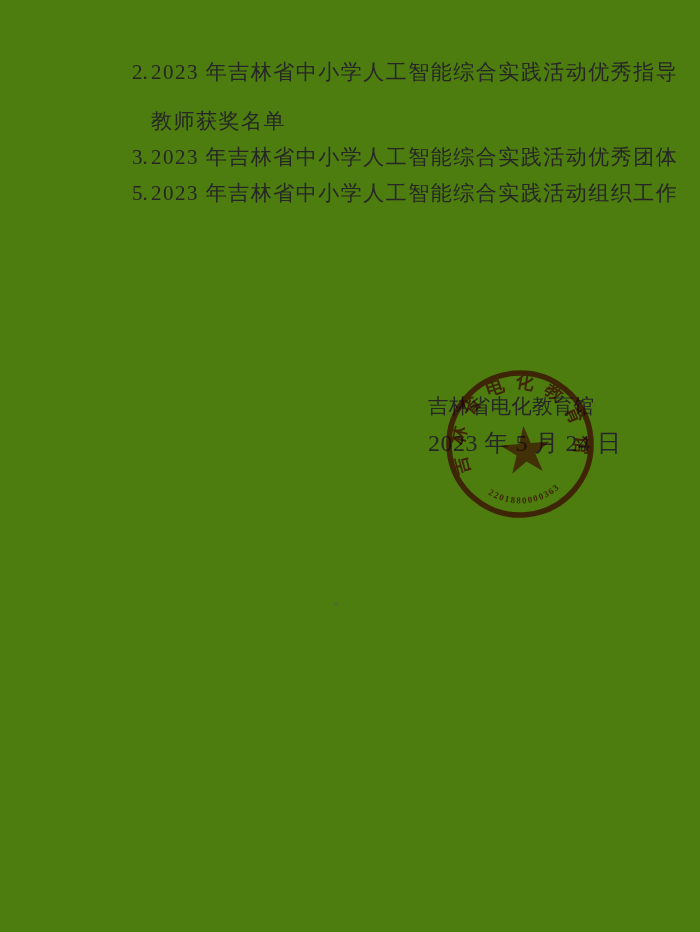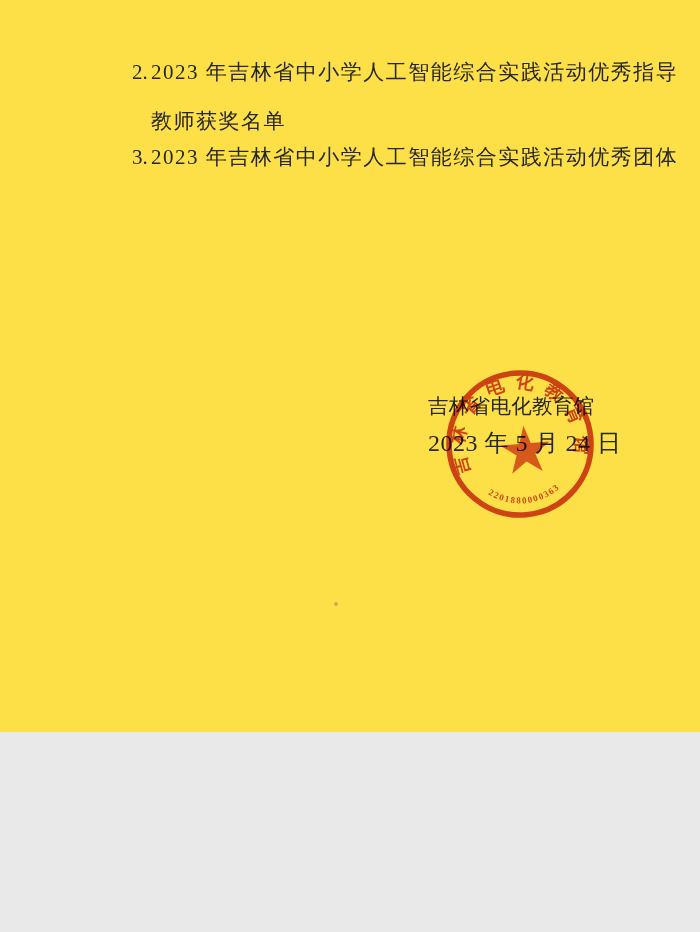--- a/index.html
+++ b/index.html
@@ -1,20 +1,20 @@
 <!DOCTYPE html>
 <html><head>
 <meta charset="utf-8">
 <style>
   html,body { margin:0; padding:0; background:#e9e9e9; }
   .page {
     position:relative;
-    width:700px; height:732px;
+    width:700px; height:932px;
     margin:0 auto;
-    background:#fde047;
+    background:#4d7c0f;
     overflow:hidden;
     font-family:"Liberation Serif","DejaVu Serif",serif;
     color:#262626;
   }
   
   .doc-list {
     position:absolute;
     left:132px; top:54px;
     width:530px;
     font-size:21px;
@@ -79,20 +79,23 @@
     </div>
     <div class="doc-line cont">
       <span>教师获奖名单</span>
     </div>
 
     <div class="doc-line">
       <span class="num">3.</span><span>2023 年吉林省中小学人工智能综合实践活动优秀团体</span>
     </div>
 
 
+    <div class="doc-line">
+      <span class="num">5.</span><span>2023 年吉林省中小学人工智能综合实践活动组织工作</span>
+    </div>
 
   </div>
 
   <div class="sig-org">吉林省电化教育馆</div>
   <div class="sig-date">2023 年 5 月 24 日</div>
 
   <svg class="seal" viewBox="0 0 160 160">
     <g transform="rotate(-5 80 78)">
       <circle cx="80" cy="78" r="71" fill="none" stroke="#c8332b" stroke-width="5.5"></circle>
       <path id="ringPath" d="M 29.7,102.6 A 56,56 0 1 1 130.3,102.6" fill="none"></path>

